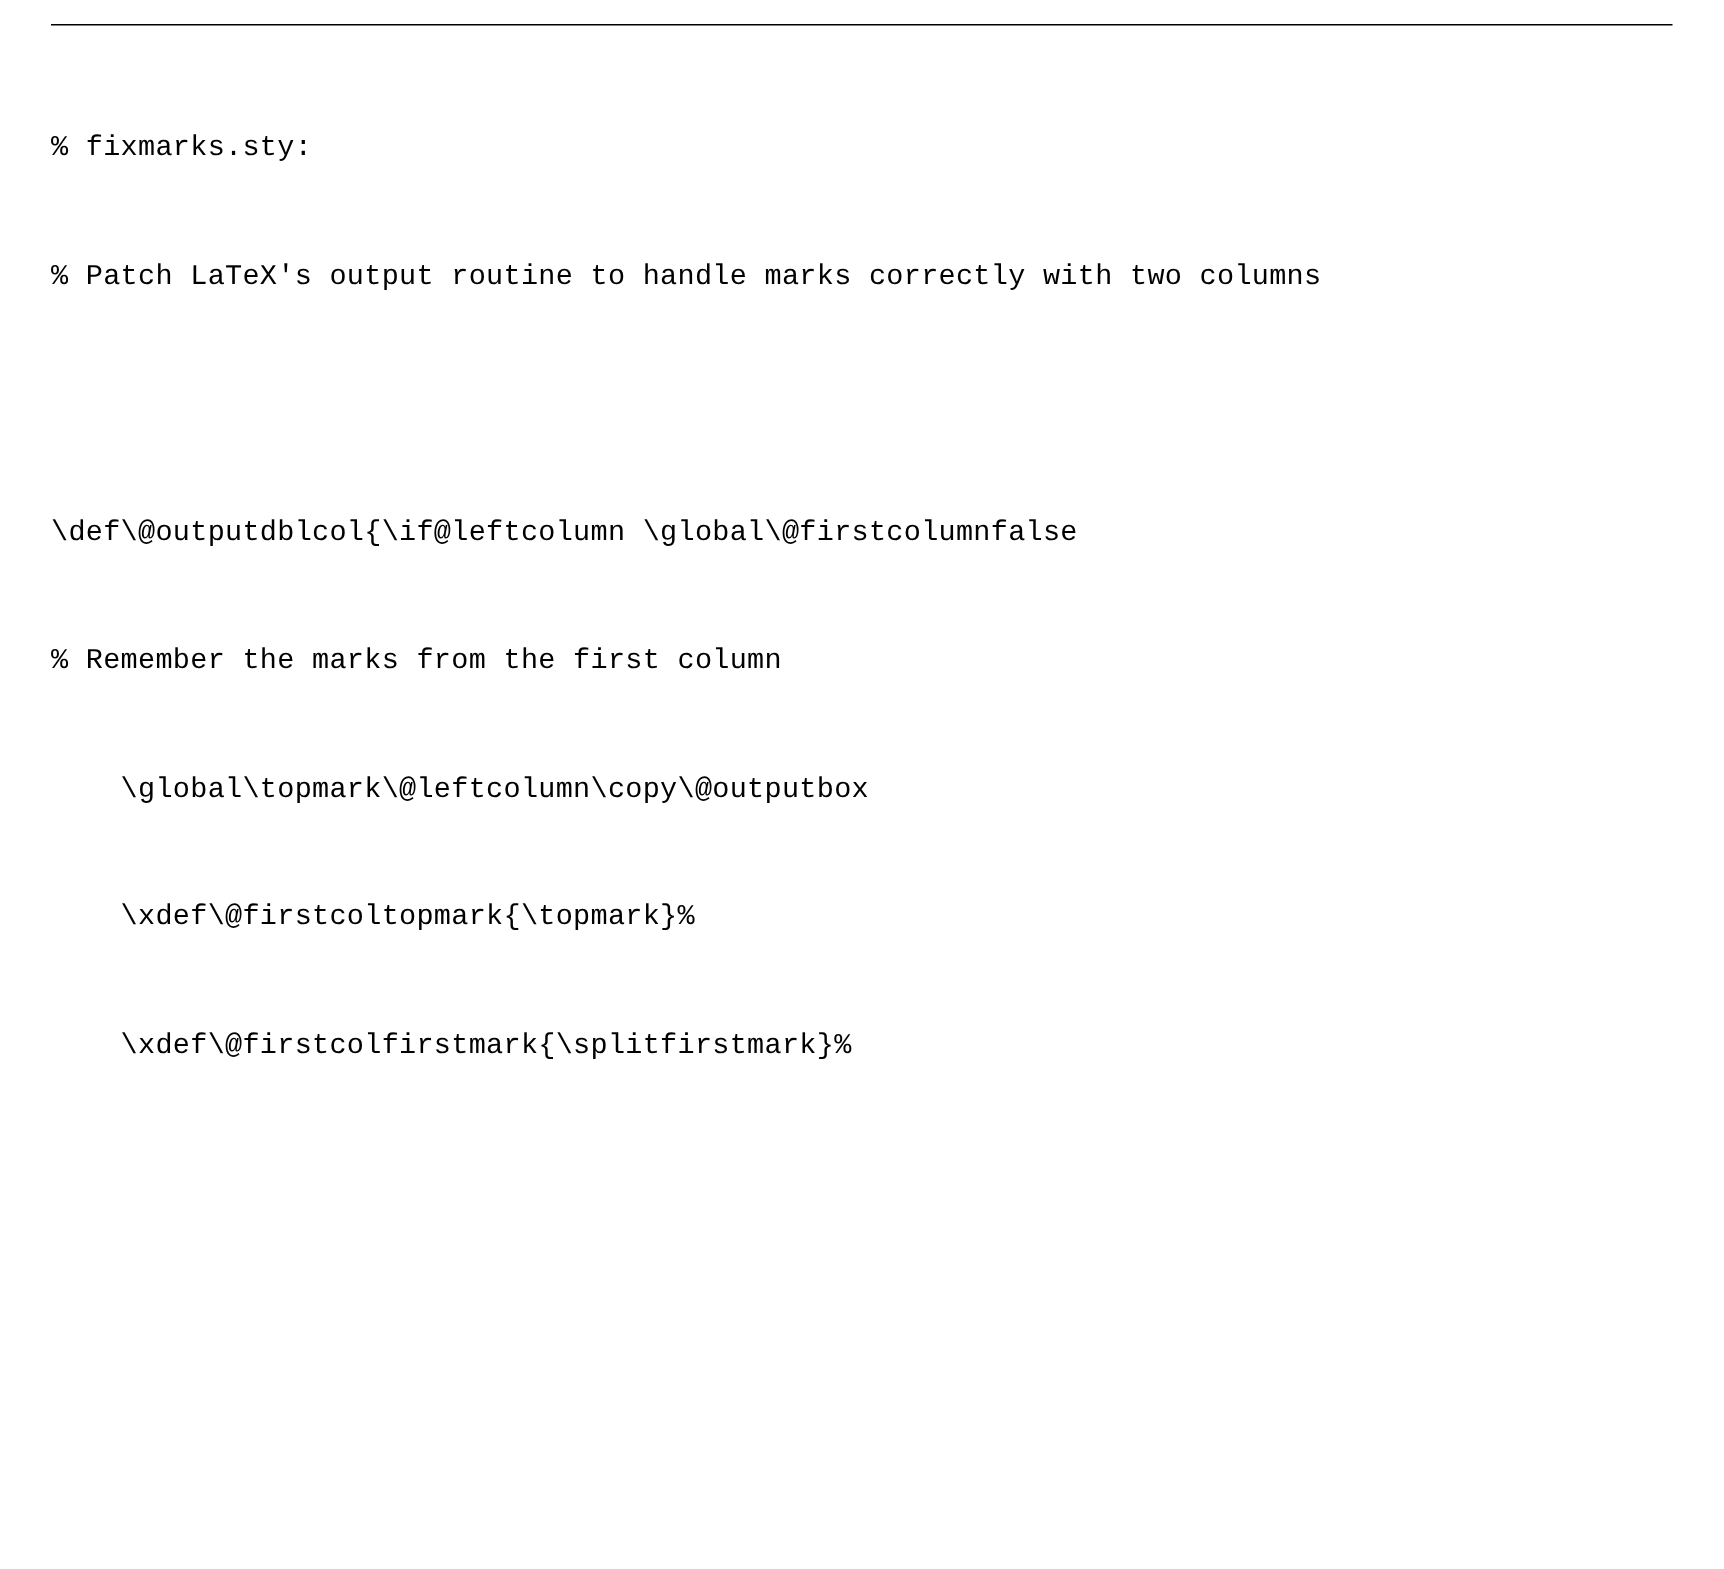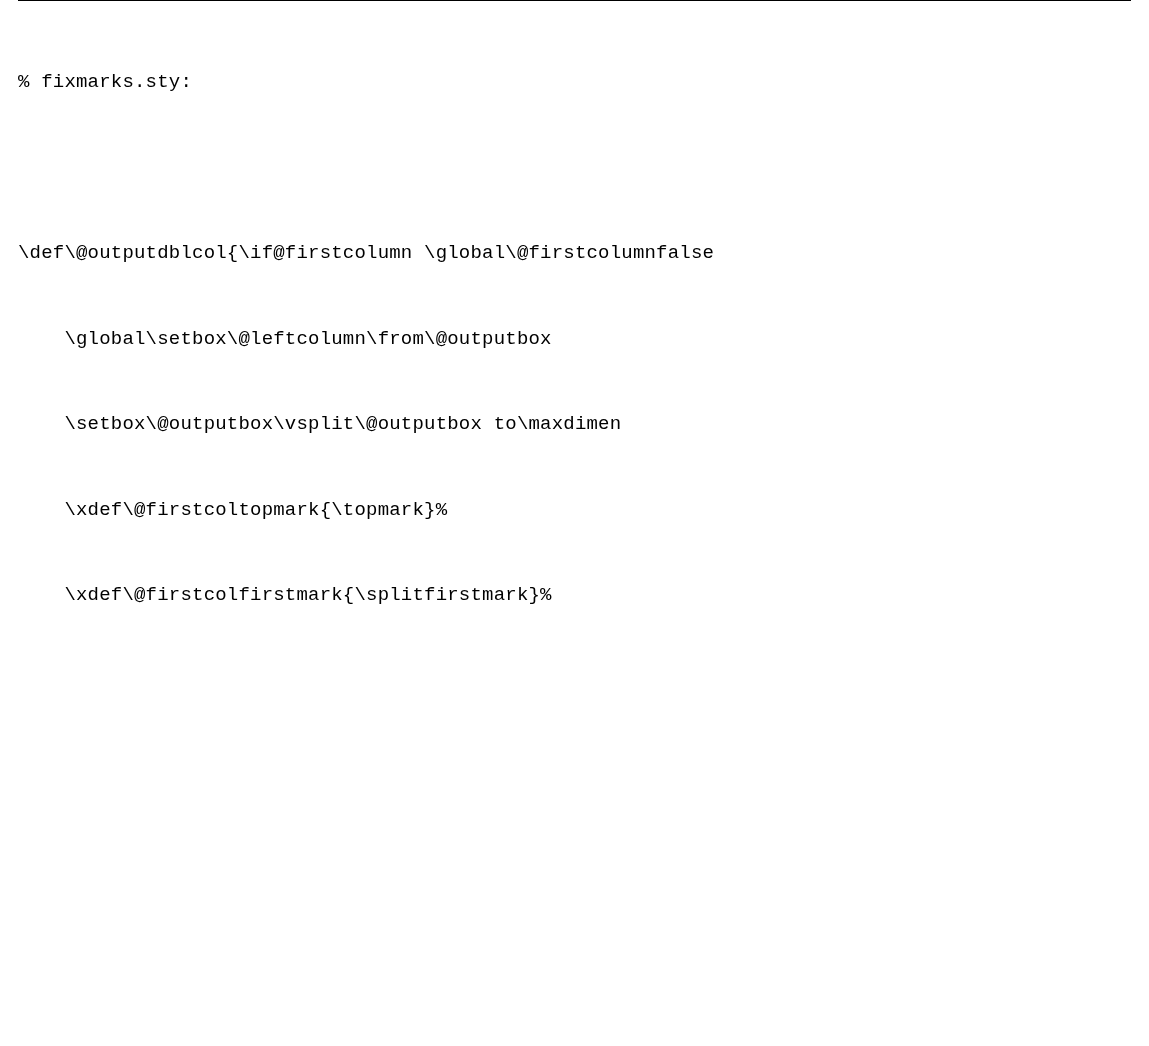--- a/index.html
+++ b/index.html
@@ -7,21 +7,21 @@
     padding: 0;
     background: #ffffff;
     font-family: "Courier New", Courier, monospace;
     font-size: 19px;
     line-height: 1.5;
   }
   .page {
     width: 1149px;
     height: 1046px;
     box-sizing: border-box;
-    padding: 0;
+    padding: 16px;
     overflow: hidden;
   }
   .rule {
     border-top: 1.5px solid #000;
     margin: 0 18px;
   }
   .code-block {
     white-space: pre;
     padding: 10px 18px 10px 18px;
     letter-spacing: 0.2px;
@@ -32,24 +32,25 @@
     min-height: 1.5em;
   }
 </style>
 </head>
 <body>
 
 <div class="page">
   <div class="rule"></div>
   <div class="code-block">
     <span class="code-line">% fixmarks.sty:</span>
+    <span class="code-line">% Patch LaTeX's output routine to handle marks correctly with two columns</span>
     <span class="code-line"></span>
-    <span class="code-line">\def\@outputdblcol{\if@firstcolumn \global\@firstcolumnfalse</span>
-    <span class="code-line">    \global\setbox\@leftcolumn\from\@outputbox</span>
-    <span class="code-line">    \setbox\@outputbox\vsplit\@outputbox to\maxdimen</span>
+    <span class="code-line">\def\@outputdblcol{\if@leftcolumn \global\@firstcolumnfalse</span>
+    <span class="code-line">% Remember the marks from the first column</span>
+    <span class="code-line">    \global\topmark\@leftcolumn\copy\@outputbox</span>
     <span class="code-line">    \xdef\@firstcoltopmark{\topmark}%</span>
     <span class="code-line">    \xdef\@firstcolfirstmark{\splitfirstmark}%</span>
     
     
     
     
     
     
     
     

